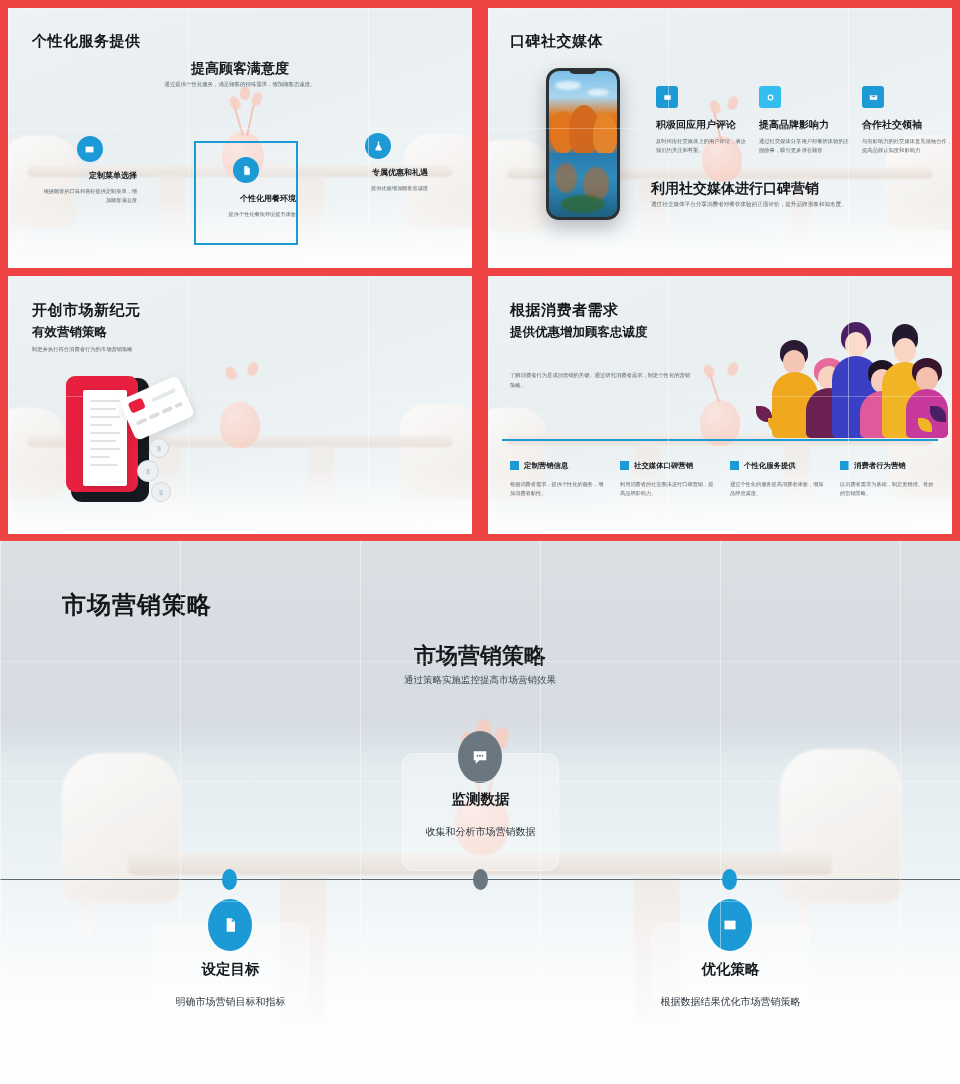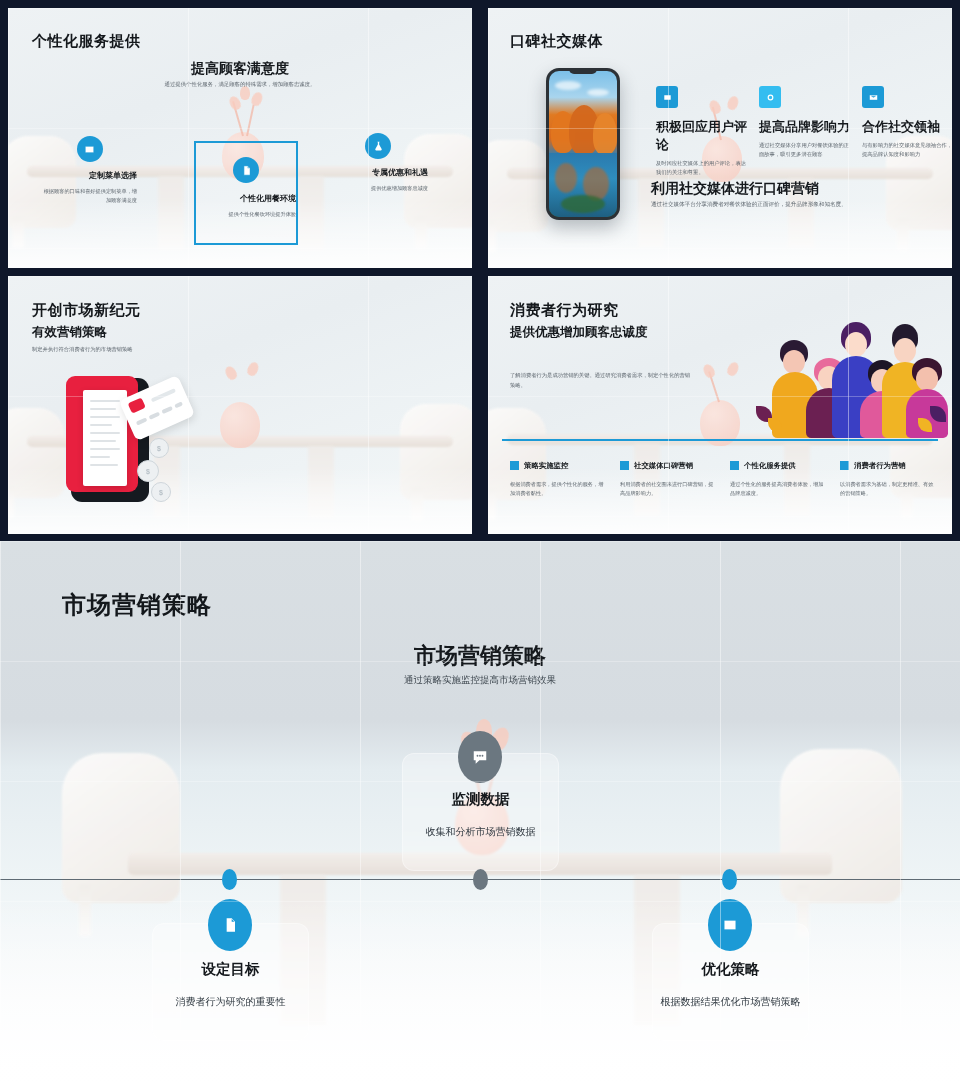--- a/index.html
+++ b/index.html
@@ -1,17 +1,17 @@
 <!DOCTYPE html>
 <html><head>
 <meta charset="utf-8">
 <style>
   html,body{margin:0;padding:0;background:#ffffff;}
   body{width:960px;height:1084px;font-family:"Liberation Sans","DejaVu Sans",sans-serif;overflow:hidden;}
-  .deck{position:relative;width:960px;height:1084px;background:#0f172a;}
+  .deck{position:relative;width:960px;height:1084px;background:#ef4444;}
 
   
   .slide{position:absolute;overflow:hidden;background:
       linear-gradient(160deg,#eef2f4 0%,#e9eef1 35%,#eef3f5 70%,#f4f7f8 100%);}
   .slide:after{ 
     content:"";position:absolute;inset:0;pointer-events:none;
     background:
       linear-gradient(to right,rgba(255,255,255,.55) 0 1px,transparent 1px 100%) 0 0/ 180px 100%,
       linear-gradient(to bottom,rgba(255,255,255,.35) 0 1px,transparent 1px 100%) 0 0/100% 120px;
     opacity:.8;
@@ -62,21 +62,21 @@
       background:linear-gradient(to bottom,#7cc0e8 0%,#a9d5ee 18%,#e07a22 30%,#d8691c 46%,#2f7fb4 58%,#1f6fa6 78%,#2b6a37 100%);}
   .phone .notch{position:absolute;left:50%;transform:translateX(-50%);top:0;width:28px;height:6px;
       background:#2c3136;border-radius:0 0 5px 5px;z-index:3;}
   .phone .tree{position:absolute;border-radius:50% 50% 40% 40%;background:#e2761f;opacity:.95;}
   .phone .sky-cloud{position:absolute;background:rgba(255,255,255,.65);border-radius:50%;filter:blur(1.5px);}
   .phone .water{position:absolute;left:0;right:0;bottom:0;height:44%;
       background:linear-gradient(to bottom,#2a79ad,#2f8fbf 40%,#1e5f86 100%);opacity:.95;}
   .phone .refl{position:absolute;border-radius:50%;background:#c4651e;opacity:.55;filter:blur(1px);}
   .p2col{position:absolute;width:92px;}
   .p2col .ic{width:22px;height:22px;border-radius:3px;display:flex;align-items:center;justify-content:center;color:#fff;margin-bottom:10px;}
-  .p2col .t{font-size:13px;font-weight:bold;color:#15191d;margin-bottom:5px;}
+  .p2col .t{font-size:10px;font-weight:bold;color:#15191d;margin-bottom:5px;}
   .p2col .d{font-size:5.3px;line-height:1.75;color:#5b646c;}
   #p2 .cA{left:168px;top:78px;}
   #p2 .cB{left:271px;top:78px;}
   #p2 .cC{left:374px;top:78px;}
   #p2 .big-title{position:absolute;left:163px;top:172px;font-size:14px;font-weight:bold;color:#15191d;}
   #p2 .big-desc{position:absolute;left:163px;top:192px;width:300px;font-size:5.6px;line-height:1.7;color:#5b646c;}
 
   
   #p3{left:8px;top:276px;width:464px;height:258px;}
   #p3 .kicker{position:absolute;left:24px;top:25px;font-size:15px;}
@@ -353,27 +353,27 @@
         <div class="hair" style="left:6px;top:0;width:30px;height:26px;background:#3a1530;"></div>
         <div class="head" style="left:10px;top:9px;width:22px;height:24px;background:#f3c0ad;"></div>
         <div class="body" style="left:0;top:31px;width:42px;height:49px;background:#c7399a;"></div>
       </div>
       <div class="leaf" style="left:6px;top:92px;width:16px;height:16px;background:#6b2052;"></div>
       <div class="leaf" style="left:18px;top:104px;width:14px;height:14px;background:#f0a81e;"></div>
       <div class="leaf" style="right:0;top:92px;width:16px;height:16px;background:#4b1f63;"></div>
       <div class="leaf" style="right:14px;top:104px;width:14px;height:14px;background:#f0b424;"></div>
     </div>
 
-    <div class="kicker">消费者行为研究</div>
+    <div class="kicker">根据消费者需求</div>
     <div class="sub2">提供优惠增加顾客忠诚度</div>
     <div class="lead">了解消费者行为是成功营销的关键。通过研究消费者需求，制定个性化的营销策略。</div>
     <div class="rule"></div>
 
     <div class="p4col q1">
-      <div><span class="sq"></span><span class="t">策略实施监控</span></div>
+      <div><span class="sq"></span><span class="t">定制营销信息</span></div>
       <div class="d">根据消费者需求，提供个性化的服务，增加消费者黏性。</div>
     </div>
     <div class="p4col q2">
       <div><span class="sq"></span><span class="t">社交媒体口碑营销</span></div>
       <div class="d">利用消费者的社交圈来进行口碑营销，提高品牌影响力。</div>
     </div>
     <div class="p4col q3">
       <div><span class="sq"></span><span class="t">个性化服务提供</span></div>
       <div class="d">通过个性化的服务提高消费者体验，增加品牌忠诚度。</div>
     </div>
@@ -400,21 +400,21 @@
     </div>
 
     <div class="kicker">市场营销策略</div>
     <div class="mid-title">市场营销策略</div>
     <div class="mid-desc">通过策略实施监控提高市场营销效果</div>
 
     <div style="position:absolute;left:0;right:0;top:338px;height:1px;background:#5e6a73;"></div>
 
     <div class="card" style="left:152px;top:382px;width:157px;height:118px;padding-top:36px;box-sizing:border-box;">
       <div class="t">设定目标</div>
-      <div class="d">消费者行为研究的重要性</div>
+      <div class="d">明确市场营销目标和指标</div>
     </div>
     <div class="bub" style="left:208px;top:358px;background:#1c9ad6;">
       <svg width="20" height="20" viewBox="0 0 24 24" fill="#fff">
           <path d="M8 4h6l4 4v12H8V4zm6 .8V8h3.2L14 4.8zM10.4 11h3.1c1.1 0 1.9.8 1.9 1.9s-.8 1.9-1.9 1.9h-1.7v2.3h-1.4V11zm1.4 1.2v1.4h1.6c.4 0 .7-.3.7-.7s-.3-.7-.7-.7h-1.6z"></path>
         </svg>
     </div>
     <div class="node" style="left:222px;top:328px;background:#1c9ad6;"></div>
 
     <div class="card" style="left:402px;top:212px;width:157px;height:118px;padding-top:36px;box-sizing:border-box;">
       <div class="t">监测数据</div>

